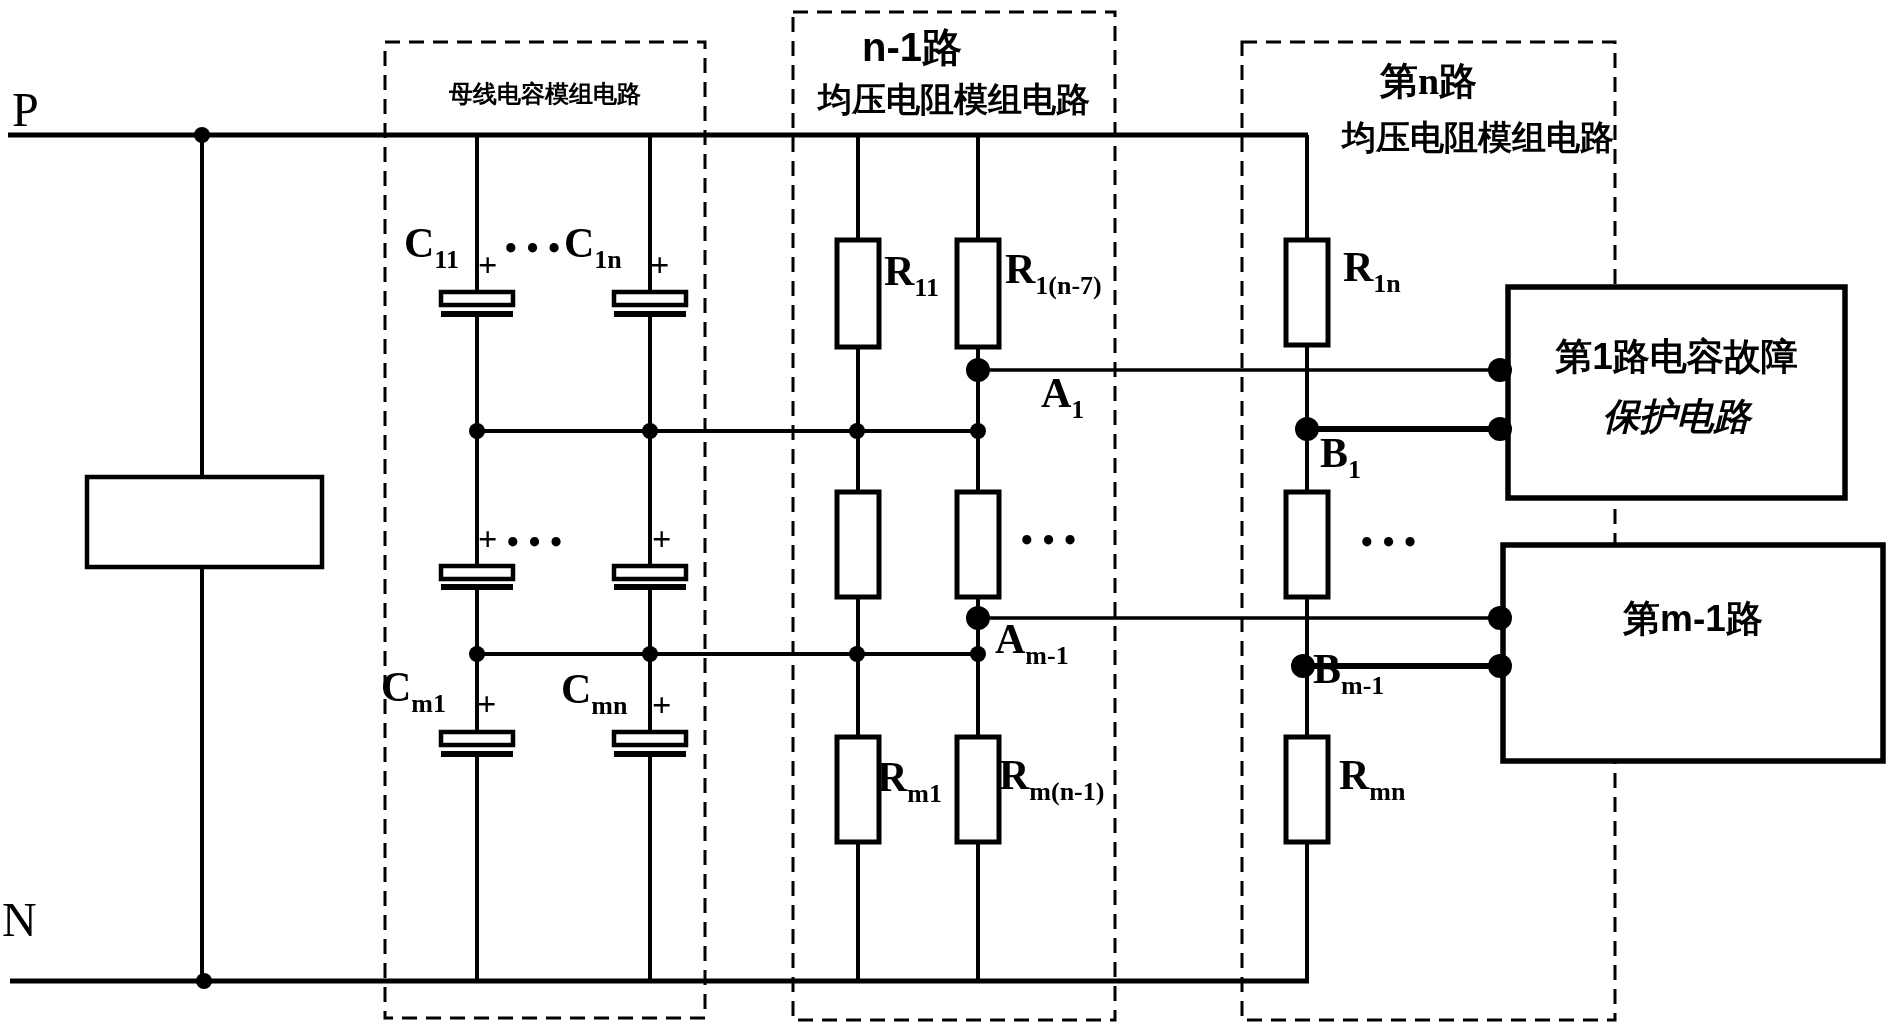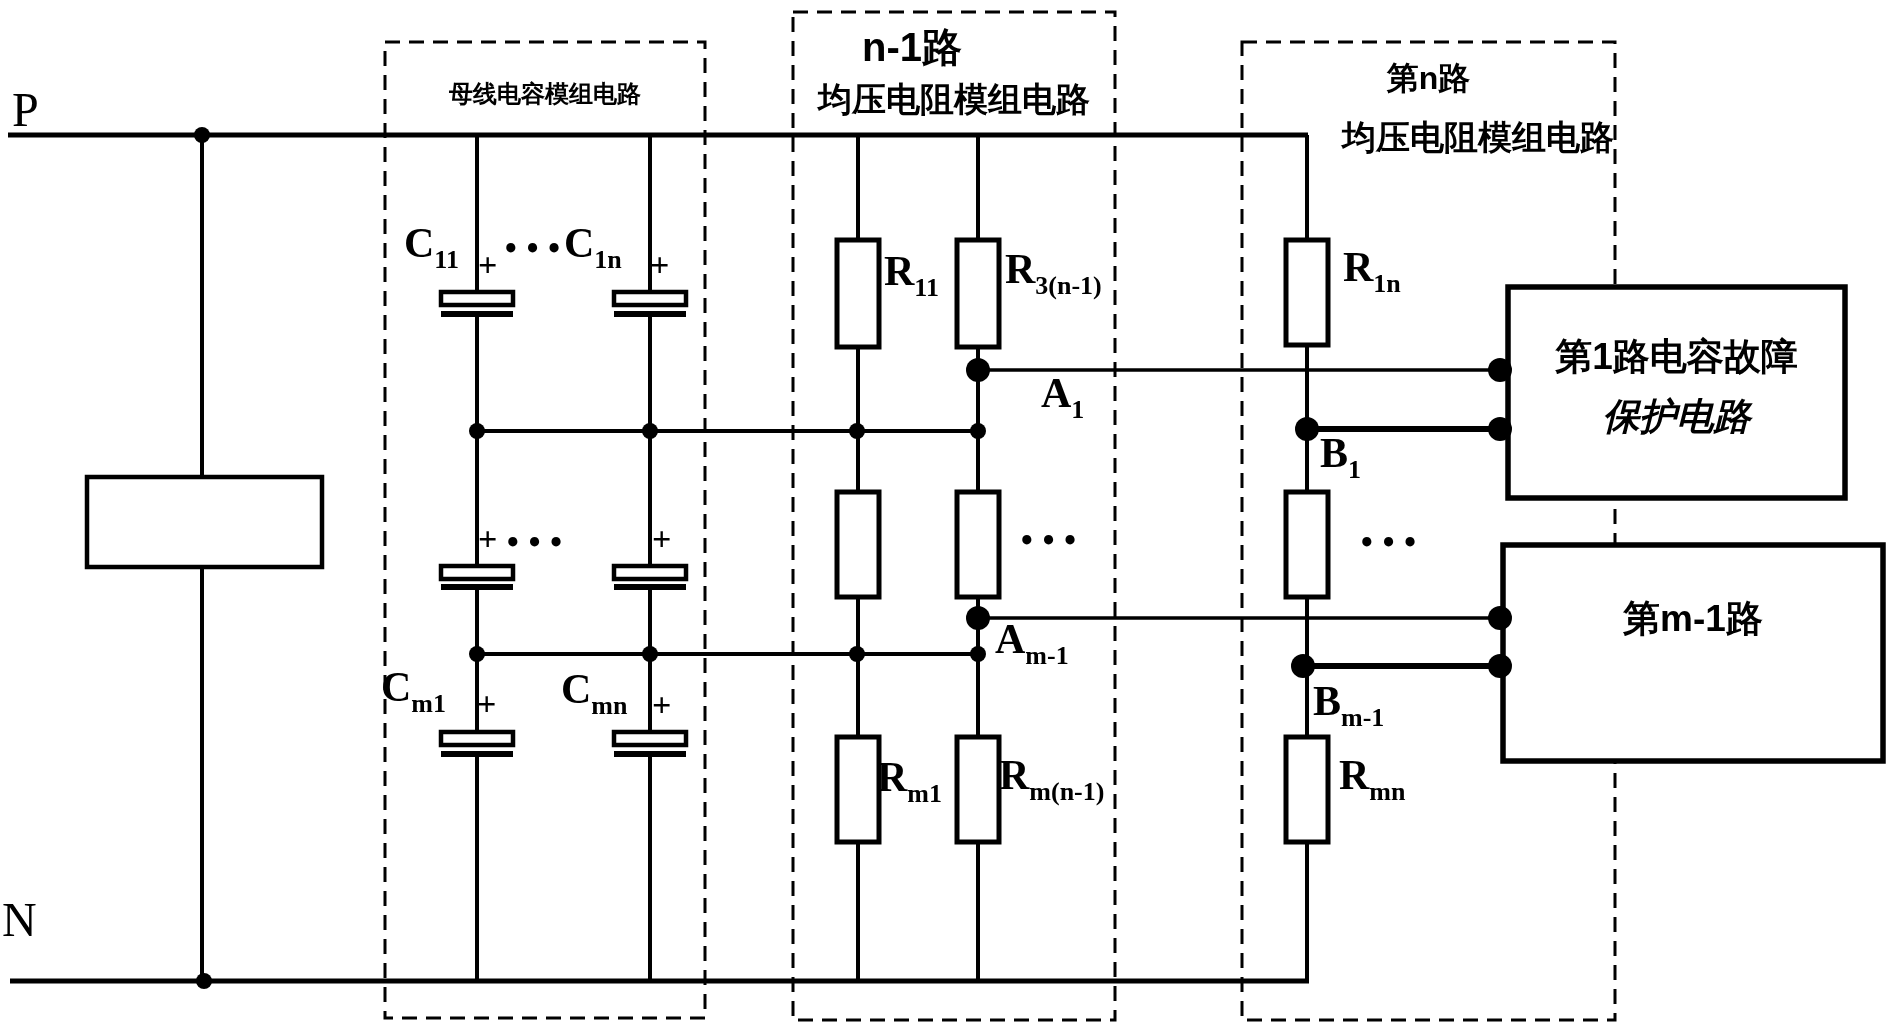--- a/index.html
+++ b/index.html
@@ -105,43 +105,43 @@
     <circle cx="1500" cy="666" r="12" fill="#000"></circle>
   </svg>
 
   <div class="abs railname" style="left:12px; top:86px;">P</div>
   <div class="abs railname" style="left:2px; top:896px;">N</div>
 
 
   <div class="abs cn" style="left:385px; top:80px; width:320px; font-size:24px;">母线电容模组电路</div>
   <div class="abs cn" style="left:751px; top:24px; width:322px; font-size:40px;">n-1路</div>
   <div class="abs cn" style="left:793px; top:80px; width:322px; font-size:34px;">均压电阻模组电路</div>
-  <div class="abs cn" style="left:1242px; top:60px; width:373px; font-size:32px;">第n路</div>
+  <div class="abs cn" style="left:1242px; top:60px; width:373px; font-size:38px;font-family:Liberation Serif, serif;">第n路</div>
   <div class="abs cn" style="left:1322px; top:118px; width:312px; font-size:34px;">均压电阻模组电路</div>
 
   <div class="abs cn" style="left:1508px; top:336px; width:337px; font-size:37px;">第1路电容故障</div>
   <div class="abs cn" style="left:1508px; top:396px; width:337px; font-size:37px;font-style:italic;">保护电路</div>
   <div class="abs cn" style="left:1503px; top:598px; width:380px; font-size:37px;">第m-1路</div>
 
   <div class="abs lbl" style="left:404px; top:222px;"><span>C</span><span class="sub">11</span></div>
   <div class="abs lbl" style="left:564px; top:222px;"><span>C</span><span class="sub">1n</span></div>
   <div class="abs lbl" style="left:381px; top:666px;"><span>C</span><span class="sub">m1</span></div>
   <div class="abs lbl" style="left:561px; top:668px;"><span>C</span><span class="sub">mn</span></div>
 
   <div class="abs lbl" style="left:884px; top:250px;"><span>R</span><span class="sub">11</span></div>
-  <div class="abs lbl" style="left:1005px; top:248px;"><span>R</span><span class="sub">3(n-1)</span></div>
+  <div class="abs lbl" style="left:1005px; top:248px;"><span>R</span><span class="sub">1(n-7)</span></div>
   <div class="abs lbl" style="left:1343px; top:246px;"><span>R</span><span class="sub">1n</span></div>
   <div class="abs lbl" style="left:877px; top:756px;"><span>R</span><span class="sub">m1</span></div>
   <div class="abs lbl" style="left:999px; top:754px;text-align:center;"><span>R</span><span class="sub">m(n-1)</span></div>
   <div class="abs lbl" style="left:1339px; top:754px;"><span>R</span><span class="sub">mn</span></div>
 
   <div class="abs lbl" style="left:997px; top:372px;margin-left:44px;"><span>A</span><span class="sub">1</span></div>
   <div class="abs lbl" style="left:995px; top:618px;"><span>A</span><span class="sub">m-1</span></div>
   <div class="abs lbl" style="left:1320px; top:432px;"><span>B</span><span class="sub">1</span></div>
-  <div class="abs lbl" style="left:1313px; top:680px;"><span>B</span><span class="sub">m-1</span></div>
+  <div class="abs lbl" style="left:1313px; top:648px;"><span>B</span><span class="sub">m-1</span></div>
 
   <div class="abs plus" style="left:478px; top:248px;">+</div>
   <div class="abs plus" style="left:650px; top:248px;">+</div>
   <div class="abs plus" style="left:478px; top:522px;">+</div>
   <div class="abs plus" style="left:652px; top:522px;">+</div>
   <div class="abs plus" style="left:477px; top:687px;">+</div>
   <div class="abs plus" style="left:652px; top:688px;">+</div>
 
   <div class="abs dots" style="left:500px; top:236px;">•••</div>
   <div class="abs dots" style="left:502px; top:530px;">•••</div>

